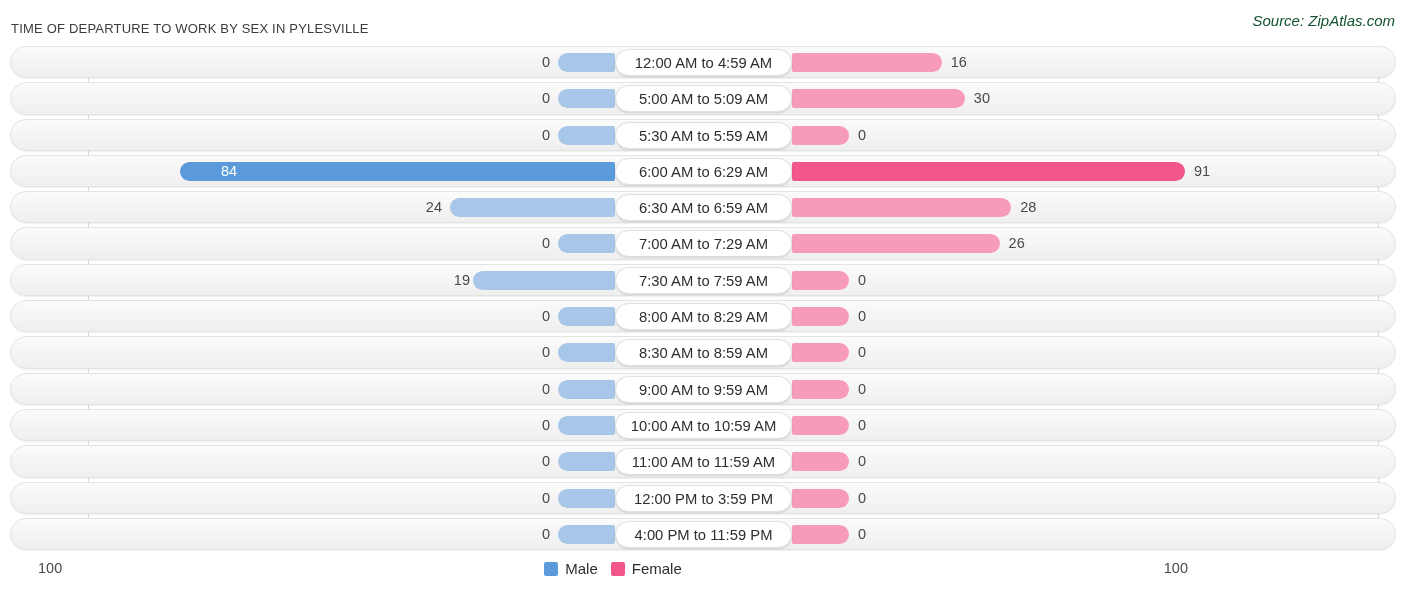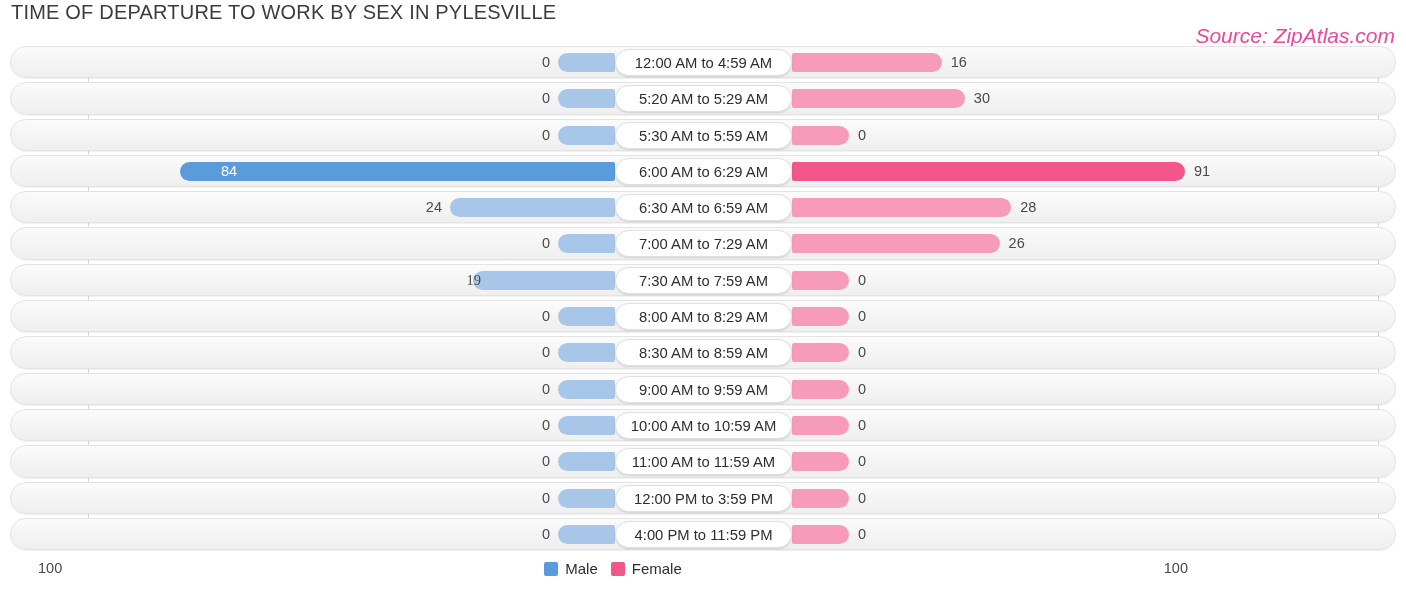--- a/index.html
+++ b/index.html
@@ -8,27 +8,27 @@
     width:1406px; height:594px;
     background:#ffffff;
     font-family:"Liberation Sans", sans-serif;
     overflow:hidden;
     position:relative;
   }
 
   
   #header { position:relative; height:42px; }
   #chart-title {
-    position:absolute; left:11px; top:1px;
-    font-size:20px; color:#3c3c3c; letter-spacing:.2px;
+    position:absolute; left:11px; top:21px;
+    font-size:13px; color:#3c3c3c; letter-spacing:.2px;
     white-space:nowrap;
   }
   #source-label {
-    position:absolute; right:11px; top:24px;
-    font-size:21px; font-style:italic; color:#ec4899;
+    position:absolute; right:11px; top:12px;
+    font-size:15px; font-style:italic; color:#14532d;
     white-space:nowrap;
   }
 
   
   #plot {
     position:absolute; left:0; top:44px;
     width:1406px; height:508px;
   }
   .gridline {
     position:absolute; top:4px; bottom:5px;
@@ -143,21 +143,21 @@
         <div class="bar bar-female" style="left: 792px; width: 149.673px;"></div>
         <div class="val val-female" style="left: 950.673px;">16</div>
         <div class="cat-pill">12:00 AM to 4:59 AM</div>
       </div>
       <div class="row">
         <div class="track"></div>
         <div class="bar bar-male" style="left: 558px; width: 57px;"></div>
         <div class="val val-male" style="left: 498px; width: 52px;">0</div>
         <div class="bar bar-female" style="left: 792px; width: 172.841px;"></div>
         <div class="val val-female" style="left: 973.841px;">30</div>
-        <div class="cat-pill">5:20 AM to 5:29 AM</div>
+        <div class="cat-pill">5:00 AM to 5:09 AM</div>
       </div>
       <div class="row">
         <div class="track"></div>
         <div class="bar bar-male" style="left: 558px; width: 57px;"></div>
         <div class="val val-male" style="left: 498px; width: 52px;">0</div>
         <div class="bar bar-female" style="left: 792px; width: 57px;"></div>
         <div class="val val-female" style="left: 858px;">0</div>
         <div class="cat-pill">5:30 AM to 5:59 AM</div>
       </div>
       <div class="row hl">
@@ -180,21 +180,21 @@
         <div class="track"></div>
         <div class="bar bar-male" style="left: 558px; width: 57px;"></div>
         <div class="val val-male" style="left: 498px; width: 52px;">0</div>
         <div class="bar bar-female" style="left: 792px; width: 207.594px;"></div>
         <div class="val val-female" style="left: 1008.59px;">26</div>
         <div class="cat-pill">7:00 AM to 7:29 AM</div>
       </div>
       <div class="row">
         <div class="track"></div>
         <div class="bar bar-male" style="left: 472.5px; width: 142.5px;"></div>
-        <div class="val val-male" style="left: 429px; width: 52px; font-family: Liberation Serif, serif;">19</div>
+        <div class="val val-male" style="left: 418px; width: 52px;">19</div>
         <div class="bar bar-female" style="left: 792px; width: 57px;"></div>
         <div class="val val-female" style="left: 858px;">0</div>
         <div class="cat-pill">7:30 AM to 7:59 AM</div>
       </div>
       <div class="row">
         <div class="track"></div>
         <div class="bar bar-male" style="left: 558px; width: 57px;"></div>
         <div class="val val-male" style="left: 498px; width: 52px;">0</div>
         <div class="bar bar-female" style="left: 792px; width: 57px;"></div>
         <div class="val val-female" style="left: 858px;">0</div>

